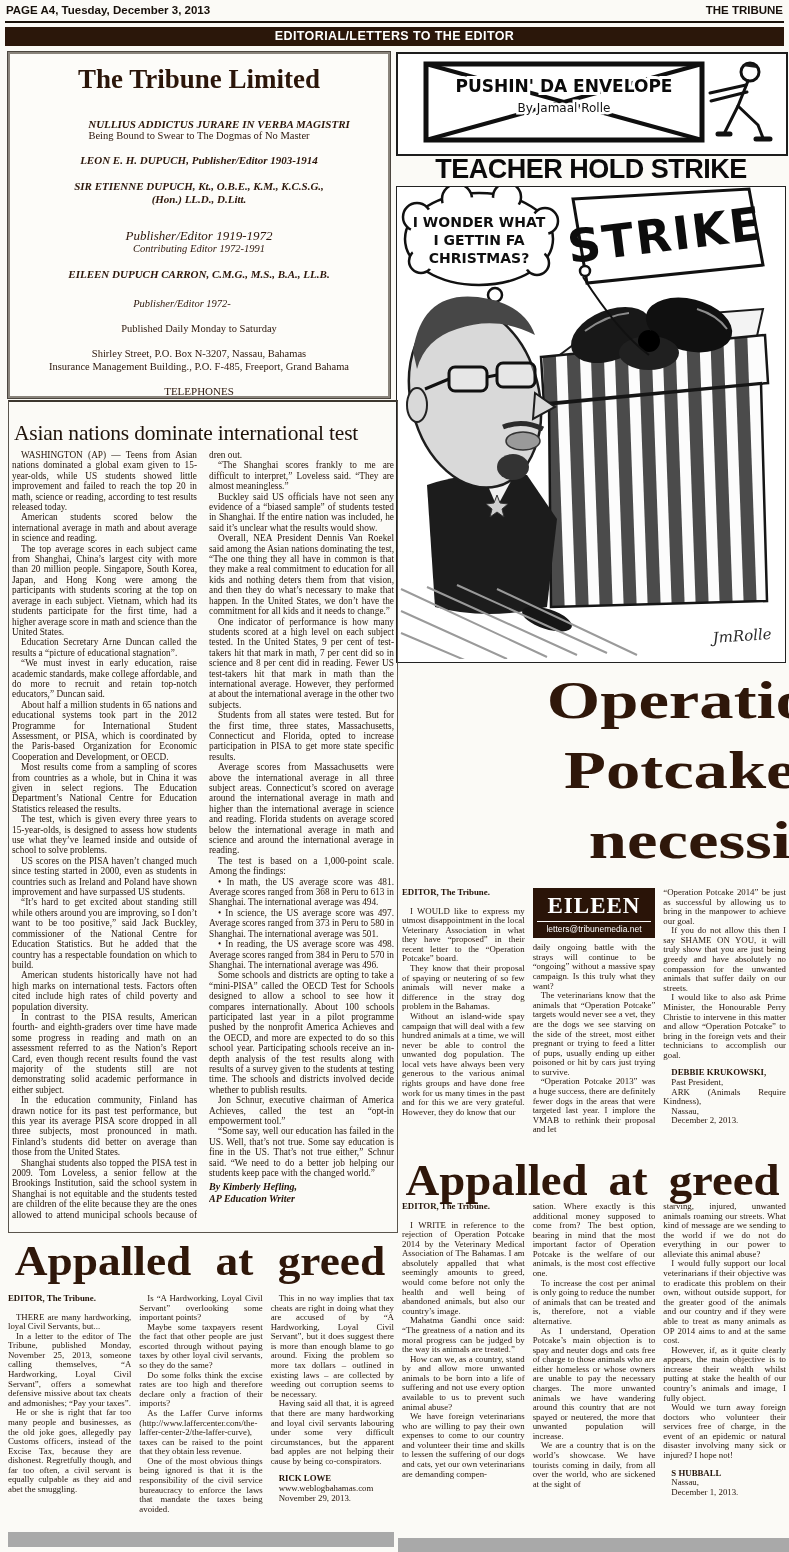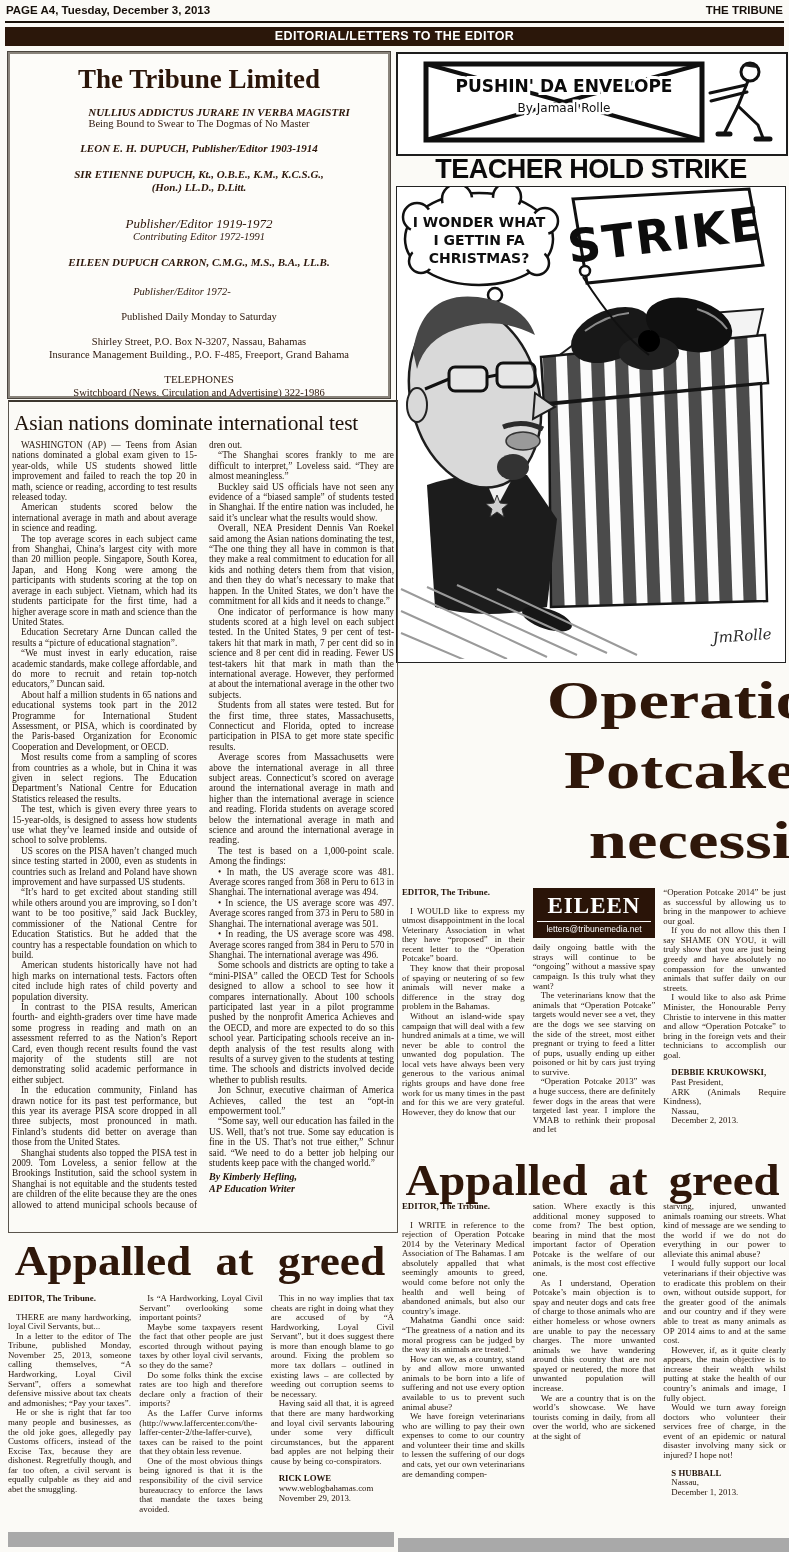--- a/index.html
+++ b/index.html
@@ -9,21 +9,21 @@
   .topline{position:absolute;top:4px;left:6px;right:6px;display:flex;justify-content:space-between;
            font-family:"Liberation Sans",sans-serif;font-weight:bold;font-size:11.5px;color:#17100a;}
   .toprule{position:absolute;top:21px;left:5px;right:5px;border-top:2.5px solid #1a120a;}
   .banner{position:absolute;top:27px;left:5px;right:5px;height:19px;background:#2b170a;color:#fff;
           font-family:"Liberation Sans",sans-serif;font-weight:bold;font-size:12.5px;line-height:19px;
           text-align:center;letter-spacing:.4px;}
   
   .masthead{position:absolute;top:52px;left:8px;width:378px;height:342px;border:2px solid #8a847c;
             outline:1px solid #4c463f;background:#fdfcf9;text-align:center;color:#2c160a;overflow:hidden;}
   .m-title{font-weight:bold;font-size:27px;margin-top:10px;}
-  .m-latin{font-style:italic;font-weight:bold;font-size:11px;margin-top:11px;padding-left:40px;}
+  .m-latin{font-style:italic;font-weight:bold;font-size:11px;margin-top:23px;padding-left:40px;}
   .m-eng{font-size:10.5px;}
   .m-bi{font-style:italic;font-weight:bold;font-size:11px;margin-top:13px;line-height:13px;}
   .m-bi2{font-style:italic;font-weight:bold;font-size:11px;line-height:13px;}
   .m-it{font-style:italic;font-size:10.5px;line-height:13px;}
   .m-it-b{font-style:italic;font-size:13px;line-height:13px;margin-top:23px;}
   .m-role-r{font-style:italic;font-size:10.5px;text-align:center;padding-right:34px;line-height:13px;margin-top:16px;}
   .m-rm{font-size:10.5px;line-height:13px;}
   .m-rm-b{font-size:10.5px;line-height:13px;margin-top:12px;}
   .m-caps{font-size:11px;line-height:13px;margin-top:12px;text-align:center;}
   .m-list div{font-size:10.5px;line-height:13px;}
@@ -37,21 +37,21 @@
               paint-order:stroke;stroke:#fff;stroke-width:5;}
   .strike-head{position:absolute;top:154px;left:396px;width:390px;text-align:center;color:#0b0b0b;
                font-family:"Liberation Sans",sans-serif;font-weight:bold;font-size:27px;letter-spacing:-.5px;}
   .cartoon-panel{position:absolute;top:186px;left:396px;width:388px;height:475px;border:1.5px solid #222;
                  background:#fff;overflow:hidden;}
   .bubble-text{font-family:"DejaVu Sans",sans-serif;font-weight:bold;font-size:14px;text-anchor:middle;fill:#101010;}
   .tag-text{font-family:"DejaVu Sans",sans-serif;font-weight:bold;font-size:46px;letter-spacing:2px;fill:#0d0d0d;}
   .sig-text{font-family:"DejaVu Serif",serif;font-style:italic;font-size:15px;fill:#2b2b2b;}
   
   .article{position:absolute;top:400px;left:8px;width:390px;height:833px;border:1px solid #5a544c;
-           border-top:2px solid #3c362e;padding:7px 3px;box-sizing:border-box;overflow:hidden;}
+           border-top:2px solid #3c362e;padding:17px 3px;box-sizing:border-box;overflow:hidden;}
   .a-head{font-size:21.5px;letter-spacing:-.2px;color:#1f1209;padding:2px 0 4px 2px;}
   .a-cols{display:flex;gap:12px;}
   .a-col{width:187px;text-align:justify;font-size:9.3px;line-height:1.12;overflow:hidden;height:770px;}
   .a-col p{margin:0;text-indent:9px;}
   .cont > p:first-child, .a-col.cont p:first-child{text-indent:0;}
   .byline{text-align:left;font-style:italic;font-weight:bold;font-size:10px;margin-top:3px;line-height:1.2;}
   
   .pot-head{position:absolute;top:666px;left:398px;width:388px;color:#2f170a;text-align:right;}
   .pot-head .hl{font-family:"Liberation Serif",serif;font-weight:bold;font-size:52px;line-height:70px;
                 transform:scaleX(1.32);transform-origin:50% 50%;white-space:nowrap;}
@@ -347,20 +347,21 @@
       <div>
           <p>I WRITE in reference to the rejection of Operation Potcake 2014 by the Veterinary Medical Association of The Bahamas. I am absolutely appalled that what seemingly amounts to greed, would come before not only the health and well being of abandoned animals, but also our country’s image.</p>
           <p>Mahatma Gandhi once said: “The greatness of a nation and its moral progress can be judged by the way its animals are treated.”</p>
           <p>How can we, as a country, stand by and allow more unwanted animals to be born into a life of suffering and not use every option available to us to prevent such animal abuse?</p>
           <p>We have foreign veterinarians who are willing to pay their own expenses to come to our country and volunteer their time and skills to lessen the suffering of our dogs and cats, yet our own veterinarians are demanding compen-</p>
         </div>
     </div>
     <div class="l-col">
       <div class="cont">
           <p>sation. Where exactly is this additional money supposed to come from? The best option, bearing in mind that the most important factor of Operation Potcake is the welfare of our animals, is the most cost effective one.</p>
+          <p>To increase the cost per animal is only going to reduce the number of animals that can be treated and is, therefore, not a viable alternative.</p>
           <p>As I understand, Operation Potcake’s main objection is to spay and neuter dogs and cats free of charge to those animals who are either homeless or whose owners are unable to pay the necessary charges. The more unwanted animals we have wandering around this country that are not spayed or neutered, the more that unwanted population will increase.</p>
           <p>We are a country that is on the world’s showcase. We have tourists coming in daily, from all over the world, who are sickened at the sight of</p>
         </div>
     </div>
     <div class="l-col">
       <div class="cont">
           <p>starving, injured, unwanted animals roaming our streets. What kind of message are we sending to the world if we do not do everything in our power to alleviate this animal abuse?</p>
           <p>I would fully support our local veterinarians if their objective was to eradicate this problem on their own, without outside support, for the greater good of the animals and our country and if they were able to treat as many animals as OP 2014 aims to and at the same cost.</p>
           <p>However, if, as it quite clearly appears, the main objective is to increase their wealth whilst putting at stake the health of our country’s animals and image, I fully object.</p>
           <p>Would we turn away foreign doctors who volunteer their services free of charge, in the event of an epidemic or natural disaster involving many sick or injured? I hope not!</p>

